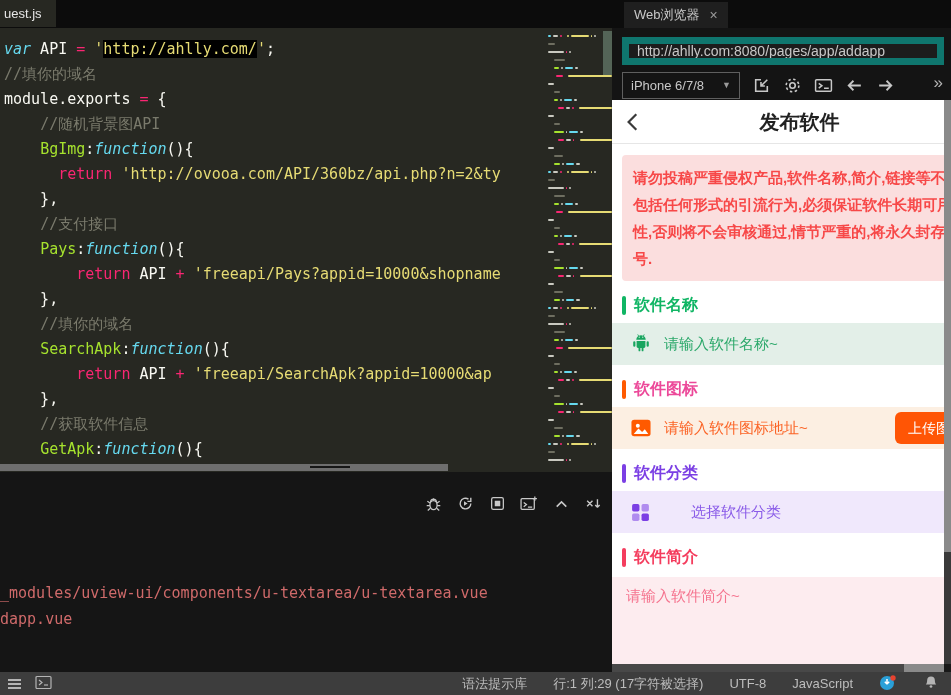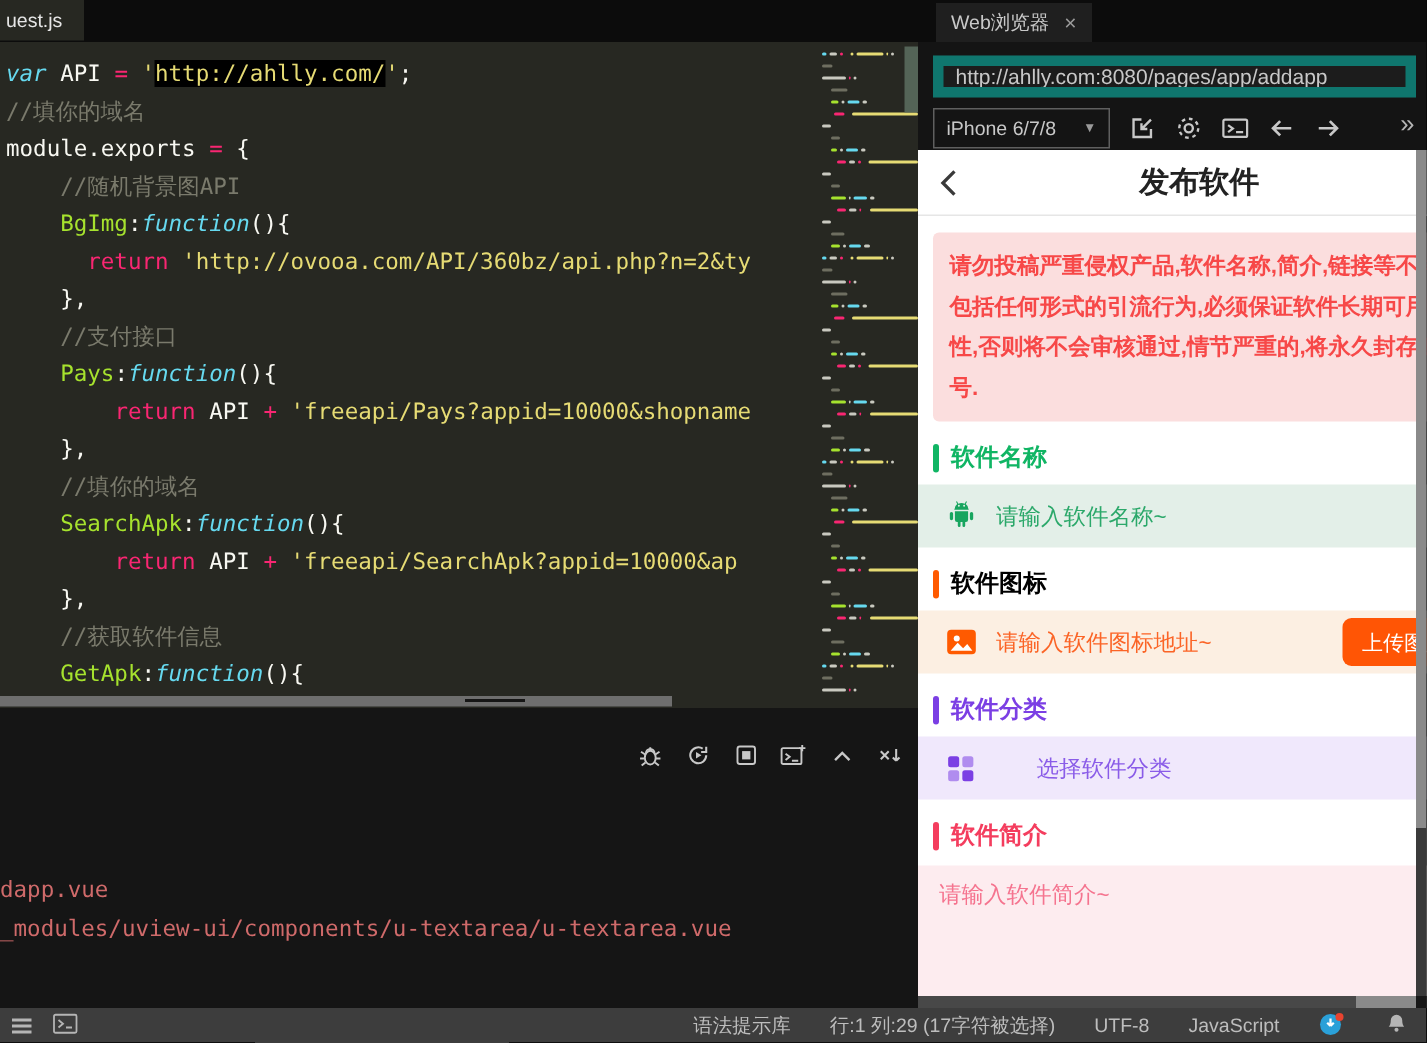--- a/index.html
+++ b/index.html
@@ -466,21 +466,21 @@
           <svg width="17" height="17" viewBox="0 0 16 16" fill="none" stroke="#c8c8c8" stroke-width="1.5">
             <path d="M3.5 11 8 6.5l4.5 4.5"></path>
           </svg>
         </span>
         <span class="cicon">
           <svg width="18" height="17" viewBox="0 0 17 16" fill="none" stroke="#c8c8c8" stroke-width="1.3">
             <path d="M3 5.5 8 10.5M8 5.5l-5 5M12.7 4v7.5M12.7 11.5 10.6 9.4M12.7 11.5l2.1-2.1"></path>
           </svg>
         </span>
       </div>
-    <div class="console-out" id="console-out"><div>dapp.vue</div><div>_modules/uview-ui/components/u-textarea/u-textarea.vue</div></div>
+    <div class="console-out" id="console-out"><div>_modules/uview-ui/components/u-textarea/u-textarea.vue</div><div>dapp.vue</div></div>
   </div>
 
   <div class="right-col">
     <div class="url-row">
       <input type="text" value="http://ahlly.com:8080/pages/app/addapp" style="">
     </div>
     <div class="tool-row">
       <div class="device">
         <span>iPhone 6/7/8</span>
         <span class="caret">▼</span>
@@ -537,21 +537,21 @@
             <div class="sec-row" style="background: rgb(227, 239, 232);">
               <span style="display: flex;">
                 <svg width="22" height="22" viewBox="0 0 24 24" fill="#18a55f">
                   <path d="M7.2 8.6h9.6v6.2a1.6 1.6 0 0 1-1.6 1.6h-.5V19a1 1 0 1 1-2 0v-2.6h-1.4V19a1 1 0 1 1-2 0v-2.6h-.5a1.6 1.6 0 0 1-1.6-1.6zM4.7 9a1.2 1.2 0 0 1 1.2 1.2v3.7a1.2 1.2 0 1 1-2.4 0v-3.7A1.2 1.2 0 0 1 4.7 9zm14.6 0a1.2 1.2 0 0 1 1.2 1.2v3.7a1.2 1.2 0 1 1-2.4 0v-3.7A1.2 1.2 0 0 1 19.3 9zM8.9 3.3 8 1.7l.7-.4 1 1.7a5.7 5.7 0 0 1 4.6 0l1-1.7.7.4-.9 1.6a5 5 0 0 1 2.1 4.1H6.8a5 5 0 0 1 2.1-4.1zm1.2 2a.7.7 0 1 0 0-1.4.7.7 0 0 0 0 1.4zm3.8 0a.7.7 0 1 0 0-1.4.7.7 0 0 0 0 1.4z"></path>
                 </svg>
               </span>
               <span class="ph" style="color: rgb(43, 168, 106);">请输入软件名称~</span>
             </div>
             <div class="sec-h">
               <i class="sec-bar" style="background: rgb(255, 90, 0);"></i>
-              <span class="sec-t" style="color: #000000;">软件图标</span>
+              <span class="sec-t" style="color: #ec4899;">软件图标</span>
             </div>
             <div class="sec-row" style="background: rgb(252, 239, 226);">
               <span style="display: flex;">
                 <svg width="22" height="20" viewBox="0 0 24 22">
                   <rect x="1.5" y="2" width="21" height="18" rx="3" fill="#ff5a00"></rect>
                   <circle cx="8.5" cy="8.5" r="2.2" fill="#fff"></circle>
                   <path d="M4 17.5l5.2-6 4 4 3-3 3.8 5z" fill="#fff"></path>
                 </svg>
               </span>
               <span class="ph" style="color: rgb(251, 100, 38);">请输入软件图标地址~</span>

